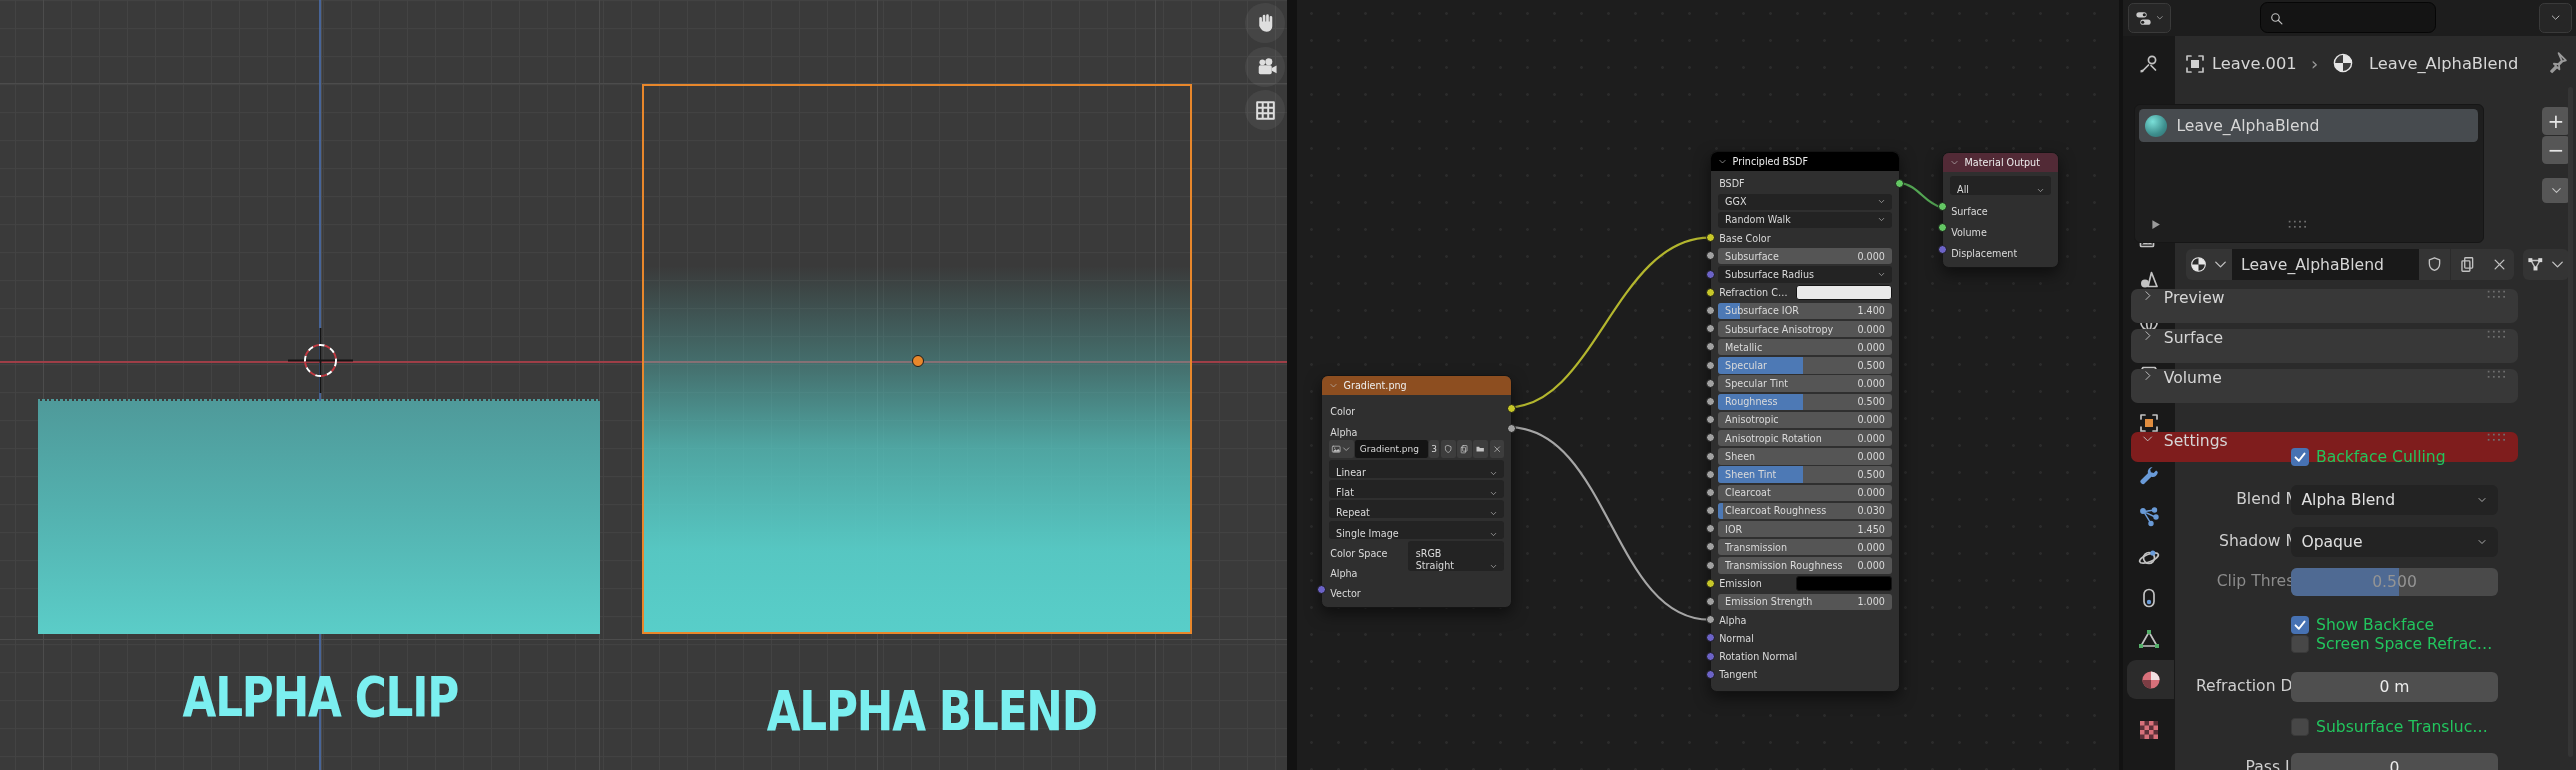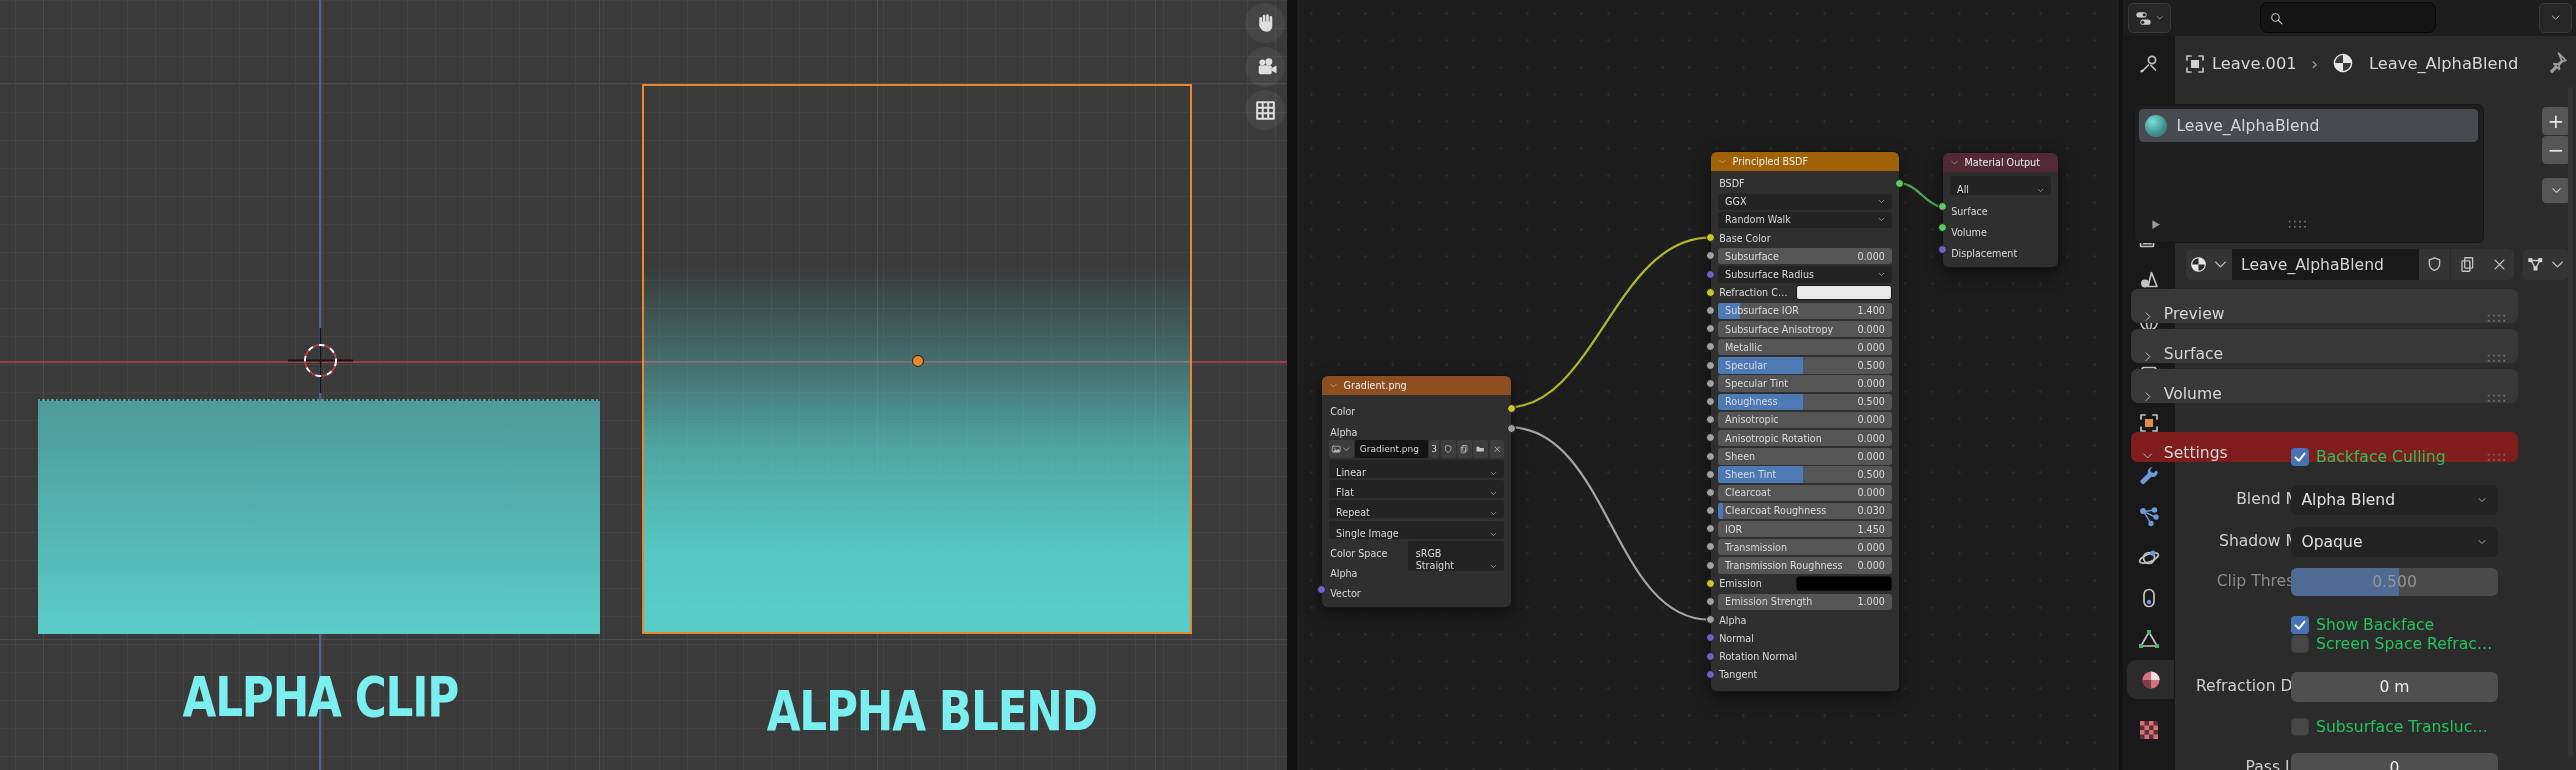--- a/index.html
+++ b/index.html
@@ -41,21 +41,21 @@
   #sep1{left:1287px;top:0;width:10.4px;height:770px;background:#121212}
   #sep2{left:2119px;top:0;width:4.4px;height:770px;background:#121212}
   #nodeeditor{left:1298px;top:0;width:821px;height:770px;background-color:#1d1d1d;
     background-image:radial-gradient(#2b2b2b 1.3px,transparent 1.5px);background-size:27px 27px;}
   #wires{left:0;top:0;width:821px;height:770px;pointer-events:none}
   .node{position:absolute;background:#2f2f2f;border:0.7px solid #141414;border-radius:6.7px;
     box-shadow:0 6px 15px rgba(0,0,0,.5);font-size:9.6px;color:#dadada}
   .nhead{height:19px;border-radius:6px 6px 0 0;display:flex;align-items:center;gap:5.2px;
     padding:0 7.4px;font-size:9.6px;color:#eee}
   .nhead svg{width:9px;height:9px;flex:0 0 auto}
-  .hd-img{background:#8d4e20}.hd-bsdf{background:#a16207}.hd-out{background:#522a36}
+  .hd-img{background:#8d4e20}.hd-bsdf{background:#000000}.hd-out{background:#522a36}
   .nbody{padding:4.4px 6.7px 6px;position:relative}
   .prow{position:relative;height:16.3px;margin-bottom:1.9px;display:flex;align-items:center;border-radius:3px;}
   .grow{position:relative;height:18px;margin-bottom:2.2px;display:flex;align-items:flex-end;border-radius:3px;}
   .slider{background:#555}
   .slider .fill{position:absolute;left:0;top:0;bottom:0;background:#4d79b5;border-radius:3px 0 0 3px}
   .pl{position:relative;margin-left:7.4px;z-index:1;white-space:nowrap;overflow:hidden}
   .pv{position:relative;margin-left:auto;margin-right:7.4px;z-index:1}
   .dd{background:#232323;justify-content:flex-start}
   .dd .chev{margin-left:auto;margin-right:6px}
   .chev svg{width:9px;height:9px;display:block}
@@ -92,21 +92,21 @@
   #slotlist{position:absolute;left:11px;top:104px;width:350px;height:139px;background:#1e1e1e;
     border:0.7px solid #161616;border-radius:6px}
   #slotrow{position:absolute;left:4.4px;top:4.4px;width:339px;height:33px;background:#474b4f;border-radius:4.4px;
     display:flex;align-items:center;gap:9px;padding:0 6px}
   .ball{width:22px;height:22px;border-radius:50%;background:radial-gradient(circle at 35% 30%,#7adfd8,#3e8f8e 60%,#2f6b6d)}
   .smallbtn{position:absolute;background:#565656;border-radius:4.4px;color:#e6e6e6;display:flex;
     align-items:center;justify-content:center;font-size:20px;line-height:1}
   #dbrow .seg{position:absolute;top:249px;height:31px;background:#343434;display:flex;align-items:center;justify-content:center;gap:3px}
   #dbrow svg{width:19px;height:19px}
   .panel{position:absolute;left:8.1px;width:387px;height:34px;background:#383838;border-radius:6.7px;
-    display:flex;align-items:flex-end;gap:9px;padding:0 10.4px;color:#e2e2e2}
+    display:flex;align-items:flex-start;gap:9px;padding:0 10.4px;color:#e2e2e2}
   .panel svg{width:13.3px;height:13.3px}
   .grip{margin-left:auto;width:22px;height:9.6px;
     background-image:radial-gradient(#6f6f6f 1.2px,transparent 1.3px);background-size:5.2px 5.2px}
   .setrow{position:absolute;left:0;width:401px}
   .setlabel{position:absolute;right:196px;text-align:right;font-size:15.6px;color:#cfcfcf;white-space:nowrap}
   .setlabel.dis{color:#8b8b8b}
   .cb{position:absolute;left:168px;width:18px;height:18px;border-radius:3.7px}
   .cb.on{background:#4772b3}
   .cb.off{background:#474747;border:0.7px solid #3a3a3a}
   .cb svg{width:18px;height:18px;display:block}

